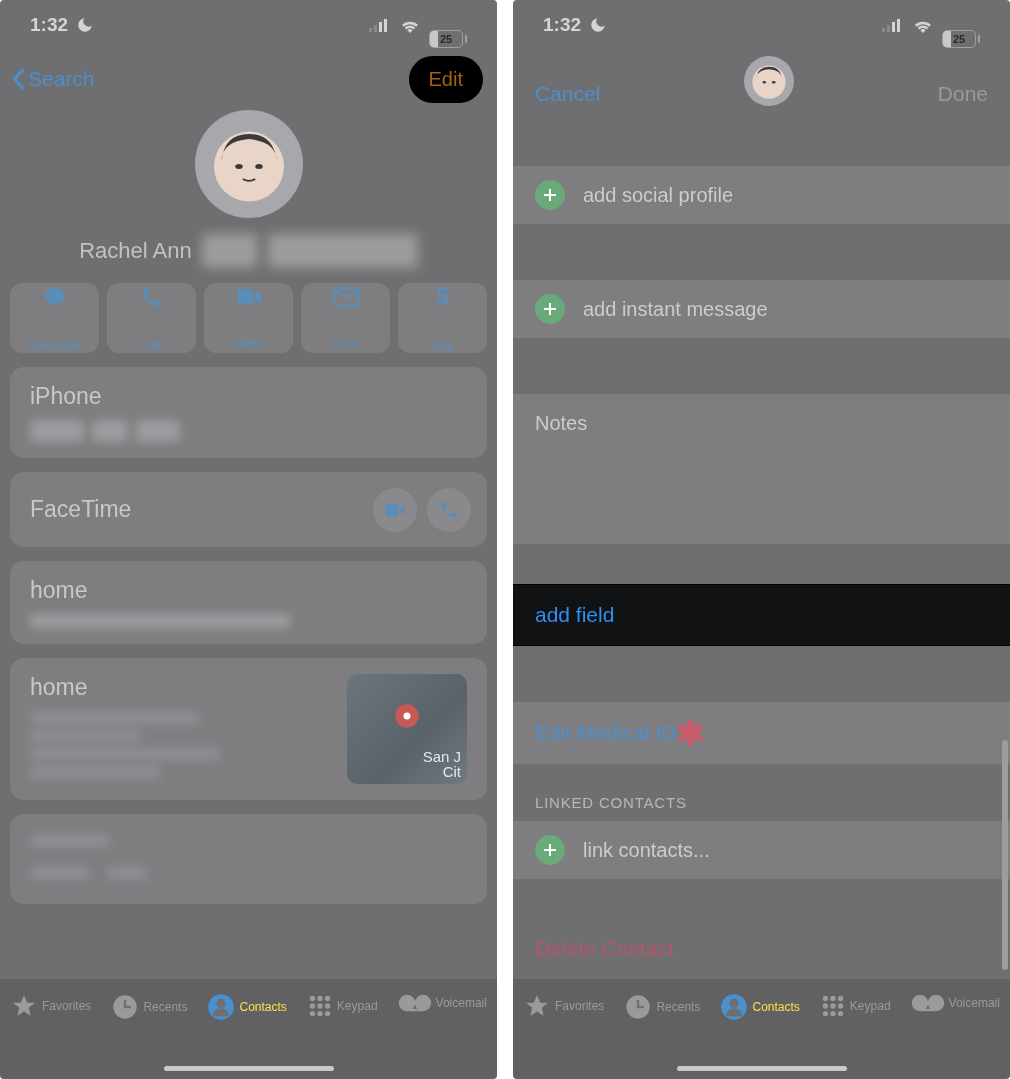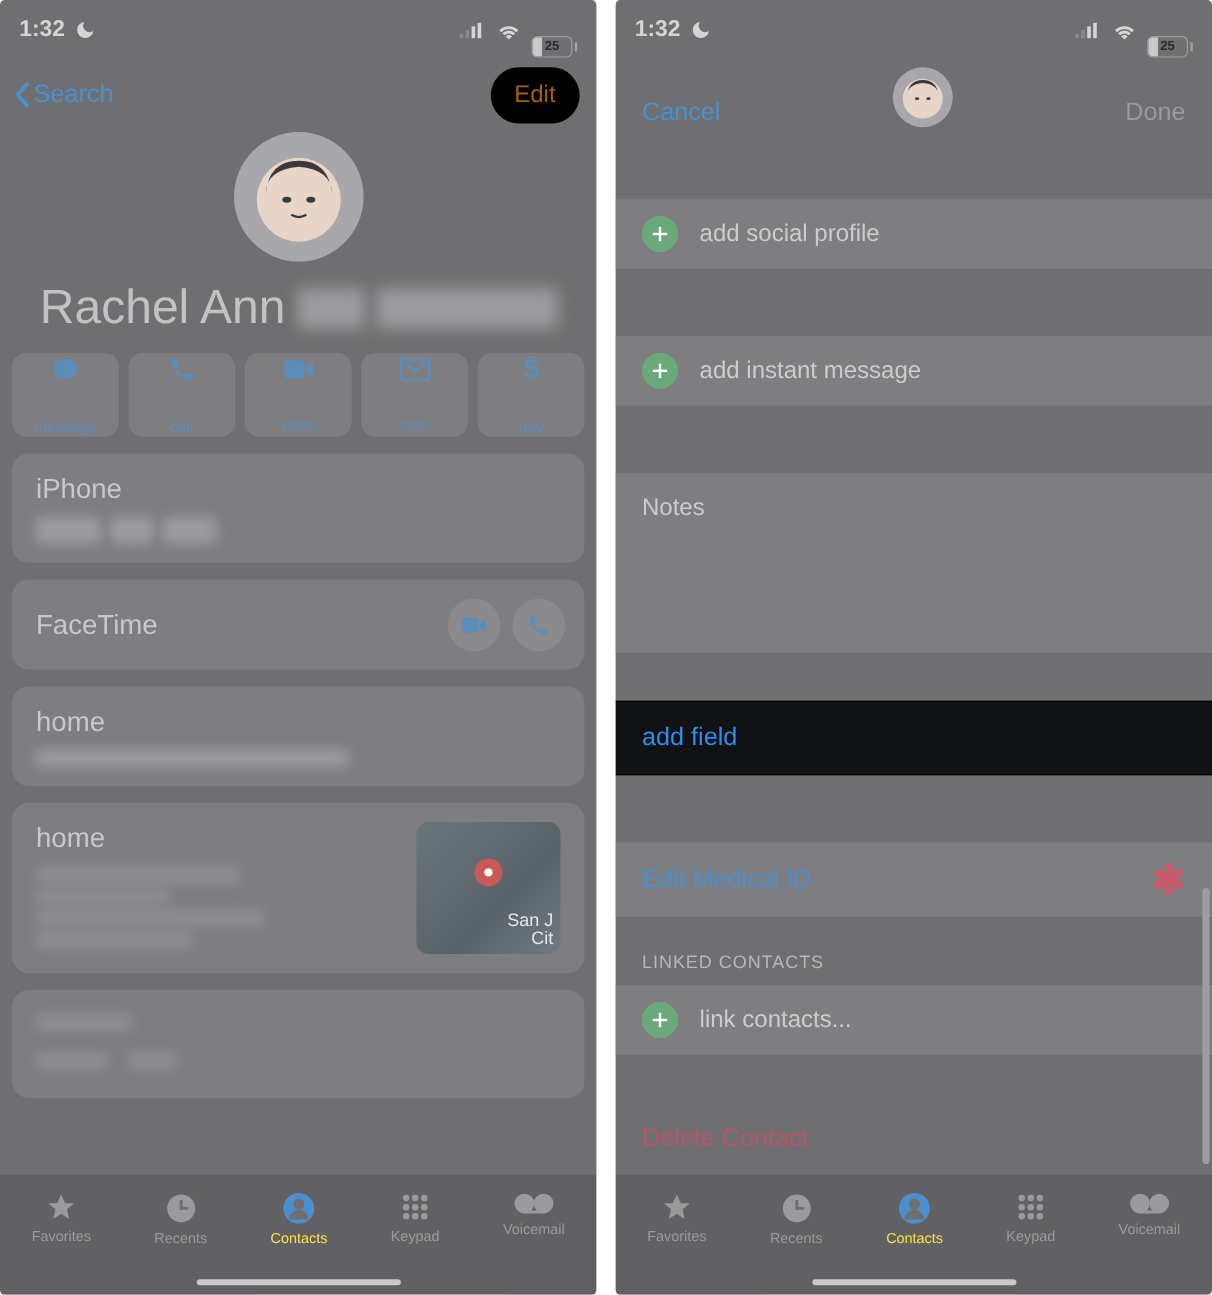--- a/index.html
+++ b/index.html
@@ -1,36 +1,36 @@
 <!DOCTYPE html>
 <html><head>
 <meta charset="utf-8">
 <style>
   * { box-sizing: border-box; margin: 0; padding: 0; font-family: -apple-system, "Helvetica Neue", Arial, sans-serif; }
   body { background:#fff; width:1010px; height:1079px; display:flex; }
   .phone { width:497px; height:1079px; background:#6f6f71; position:relative; color:#d8d8db; overflow:hidden; border-radius:4px; }
   .gap { width:16px; height:1079px; background:#fff; }
 
-  .statusbar { height:50px; display:flex; justify-content:space-between; align-items:center; padding:0 16px; font-size:19px; font-weight:600; color:#d5d5d7; }
+  .statusbar { height:50px; display:flex; justify-content:space-between; align-items:center; padding:0 30px; font-size:19px; font-weight:600; color:#d5d5d7; }
   .status-left { display:flex; align-items:center; gap:8px; }
   .status-right { display:flex; align-items:center; gap:8px; }
   .status-right svg{ display:block;}
   .batt { display:inline-flex; align-items:center;margin-top:27px; }
   .batt-box { width:34px; height:18px; border:1px solid #a0a0a2; border-radius:5px; display:flex; align-items:center; font-size:11px; justify-content:center; font-weight:700; color:#2a2a2c; position:relative; background:linear-gradient(to right,#c8c8cb 0 25%, transparent 25%);}
   .batt-tip { width:2px; height:8px; background:#a0a0a2; border-radius:1px; margin-left:2px;}
 
   .nav { display:flex; align-items:center; justify-content:space-between; padding:4px 14px 0 10px; height:54px;}
   .back { display:flex; align-items:center; color:#4a8fce; font-size:21px; gap:2px; }
   .edit-pill { background:#000; color:#a16207; padding:12px 20px; border-radius:26px; font-size:20px; }
 
   .avatar { width:108px; height:108px; border-radius:50%; background:#a8a8ac; margin:6px auto 16px; display:flex; align-items:center; justify-content:center; overflow:hidden;}
   .avatar svg{width:80px;height:80px;}
   .avatar-sm { width:50px; height:50px; border-radius:50%; background:#a8a8ac; display:flex; align-items:center; justify-content:center;}
   .avatar-sm svg{width:38px;height:38px;}
-  .contact-name { text-align:center; font-size:40px; color:#c2c2c4; font-weight:400; padding-bottom:15px; display:flex; justify-content:center; gap:10px; align-items:center;}
+  .contact-name { text-align:center; font-size:22px; color:#c2c2c4; font-weight:400; padding-bottom:15px; display:flex; justify-content:center; gap:10px; align-items:center;}
   .blur { filter:blur(6px); background:#9c9c9f; color:transparent; border-radius:3px; display:inline-block;}
   .blur.sm{ filter:blur(5px);}
   .blur-line { filter:blur(5px); background:#8e8e92; color:transparent; border-radius:3px; height:14px; margin:4px 0;}
 
   .qa-row { display:flex; gap:8px; padding:0 10px 14px;}
   .qa { flex:1; background:#7e7e81; border-radius:12px; display:flex; flex-direction:column; align-items:center; justify-content:center; height:70px; gap:4px;}
   .qa .lbl{ font-size:13px; color:#5b8db9;margin-top:24px;}
   .qa svg{ fill:#5b8db9; }
 
   .card { background:#7e7e81; margin:0 10px 14px; border-radius:14px; padding:16px 20px; position:relative;}
@@ -44,42 +44,42 @@
   .circ{ width:44px; height:44px; border-radius:50%; background:#8a8a8d; display:flex; align-items:center; justify-content:center;}
   .circ svg{ fill:#5b8db9;}
 
   .addr-card{ display:flex; gap:14px;}
   .addr-lines{ flex:1;}
   .map{ width:120px; height:110px; border-radius:10px; background:linear-gradient(135deg,#6b757c 0%, #5a6269 60%, #707a82 100%); position:relative; overflow:hidden;}
   .map .pin{ position:absolute; left:50%; top:38%; transform:translate(-50%,-50%);}
   .map .txt{ position:absolute; right:6px; bottom:4px; font-size:15px; color:#e6e6e8; text-align:right; line-height:1.05;}
 
   .tabbar { position:absolute; bottom:0; left:0; right:0; height:100px; background:rgba(0,0,0,0.12); display:flex; justify-content:space-around; align-items:flex-start; padding-top:14px;}
-  .tab{ display:flex; flex-direction:column; align-items:center; gap:4px; font-size:12px; color:#9a9a9d;}
+  .tab{ display:flex; flex-direction:row; align-items:center; gap:4px; font-size:12px; color:#9a9a9d;}
   .tab.active{ color:#fde047;}
   .tab svg{ fill:#9a9a9d;}
   .tab.active svg{ fill:#4a8fce;}
   .home-ind{ position:absolute; bottom:8px; left:50%; transform:translateX(-50%); width:170px; height:5px; border-radius:3px; background:#c9c9cc;}
 
   
   .nav2{ display:flex; align-items:flex-end; justify-content:space-between; padding:4px 22px; height:60px;}
   .nav2 .cancel{ color:#4a8fce; font-size:21px;}
   .nav2 .done{ color:#9a9a9d; font-size:21px;}
 
   .erow{ background:#7e7e81; height:58px; display:flex; align-items:center; gap:18px; padding:0 22px; color:#ccccce; font-size:20px;}
   .spacer{ height:56px;}
   .spacer-sm{ height:40px;}
   .plus-circ{ width:30px; height:30px; border-radius:50%; background:#6aa97a; display:flex; align-items:center; justify-content:center; flex-shrink:0;}
   .plus-circ svg{ fill:#fff;}
 
   .notes{ background:#7e7e81; height:150px; padding:18px 22px; font-size:20px; color:#ccccce;}
 
   .addfield{ background:#111214; height:62px; display:flex; align-items:center; padding:0 22px; color:#2f8ef2; font-size:21px; border-top:1px solid #000; border-bottom:1px solid #000;}
 
-  .medid{ background:#7e7e81; height:62px; display:flex; align-items:center; justify-content:space-between; padding:0 22px;}
+  .medid{ background:#7e7e81; height:62px; display:flex; align-items:center; padding:0 22px;}
   .medid .txt{ color:#4a8fce; font-size:21px;}
   .star{ color:#c85a6a; font-size:34px; font-weight:700;}
 
   .section-hd{ color:#b7b7ba; font-size:15px; letter-spacing:0.8px; padding:0 22px 10px; margin-top:30px;}
 
   .delete{ height:60px; padding:0 22px; color:#b6556a; font-size:21px; display:flex; align-items:center; margin-top:40px;}
   .scrollind{ position:absolute; right:2px; top:740px; width:6px; height:230px; background:#9d9da0; border-radius:3px;}
 </style>
 </head>
 <body>

